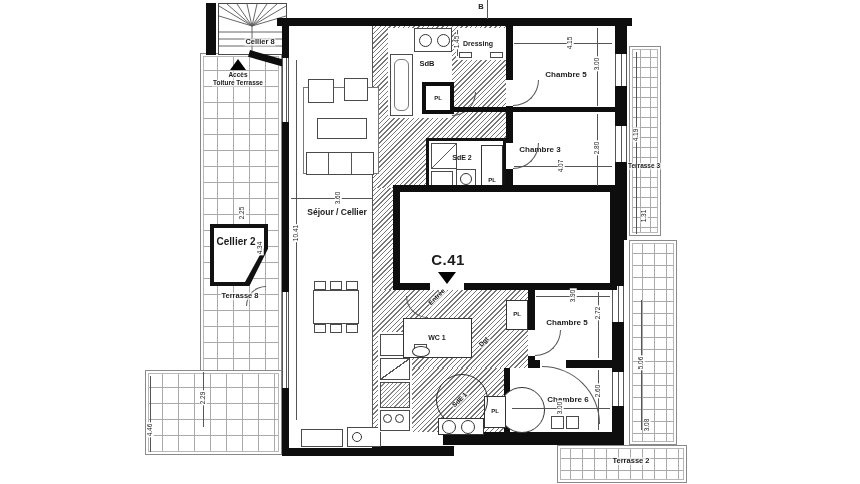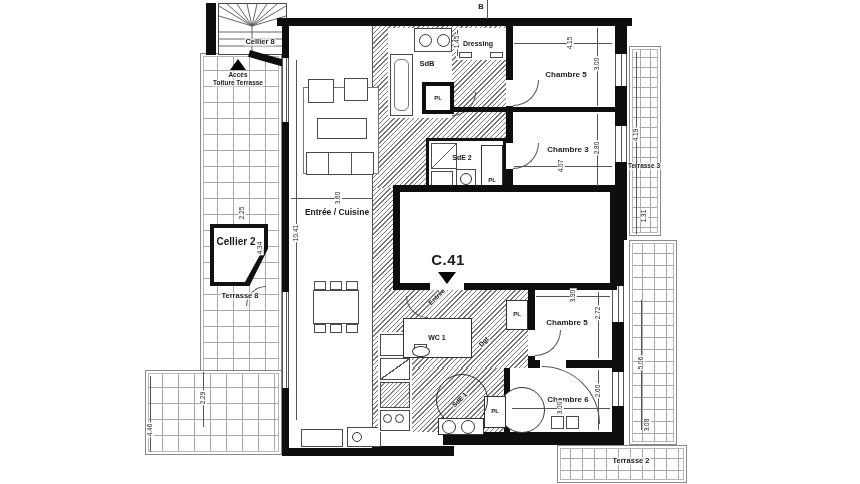--- a/index.html
+++ b/index.html
@@ -195,23 +195,23 @@
   <div class="circle" style="left:461px;top:420px;width:14px;height:14px;"></div>
 
   <div class="c41box" style="left:393px;top:185px;width:224px;height:105px;"></div>
   <div class="white" style="left:430px;top:276px;width:34px;height:14px;"></div>
   <div class="tri-down" style="left:438px;top:272px;"></div>
   <div class="lbl big" style="left:448px;top:259px;">C.41</div>
 
   <div class="line" style="left:487px;top:0px;width:1px;height:19px;"></div>
   <div class="lbl" style="left:481px;top:7px;font-size:7.5px;">B</div>
 
-  <div class="lbl" style="left:337px;top:212px;font-size:8.5px;">Entrée / Cuisine</div>
+  <div class="lbl" style="left:337px;top:212px;font-size:8.5px;">Séjour / Cellier</div>
   <div class="lbl" style="left:566px;top:75px;">Chambre 5</div>
-  <div class="lbl" style="left:568px;top:150px;">Chambre 3</div>
+  <div class="lbl" style="left:540px;top:150px;">Chambre 3</div>
   <div class="lbl" style="left:567px;top:323px;">Chambre 5</div>
   <div class="lbl" style="left:568px;top:400px;">Chambre 6</div>
   <div class="lbl" style="left:427px;top:64px;font-size:7.5px;">SdB</div>
   <div class="lbl" style="left:478px;top:43px;font-size:7px;">Dressing</div>
   <div class="lbl" style="left:462px;top:157px;font-size:7px;">SdE 2</div>
   <div class="lbl" style="left:437px;top:337px;font-size:7px;">WC 1</div>
   <div class="rot45" style="left:460px;top:400px;">SdE 1</div>
   <div class="rot45" style="left:437px;top:297px;">Entrée</div>
   <div class="rot45" style="left:484px;top:342px;">Dgt</div>
   <div class="lbl halo" style="left:240px;top:296px;font-size:7.5px;">Terrasse 8</div>

